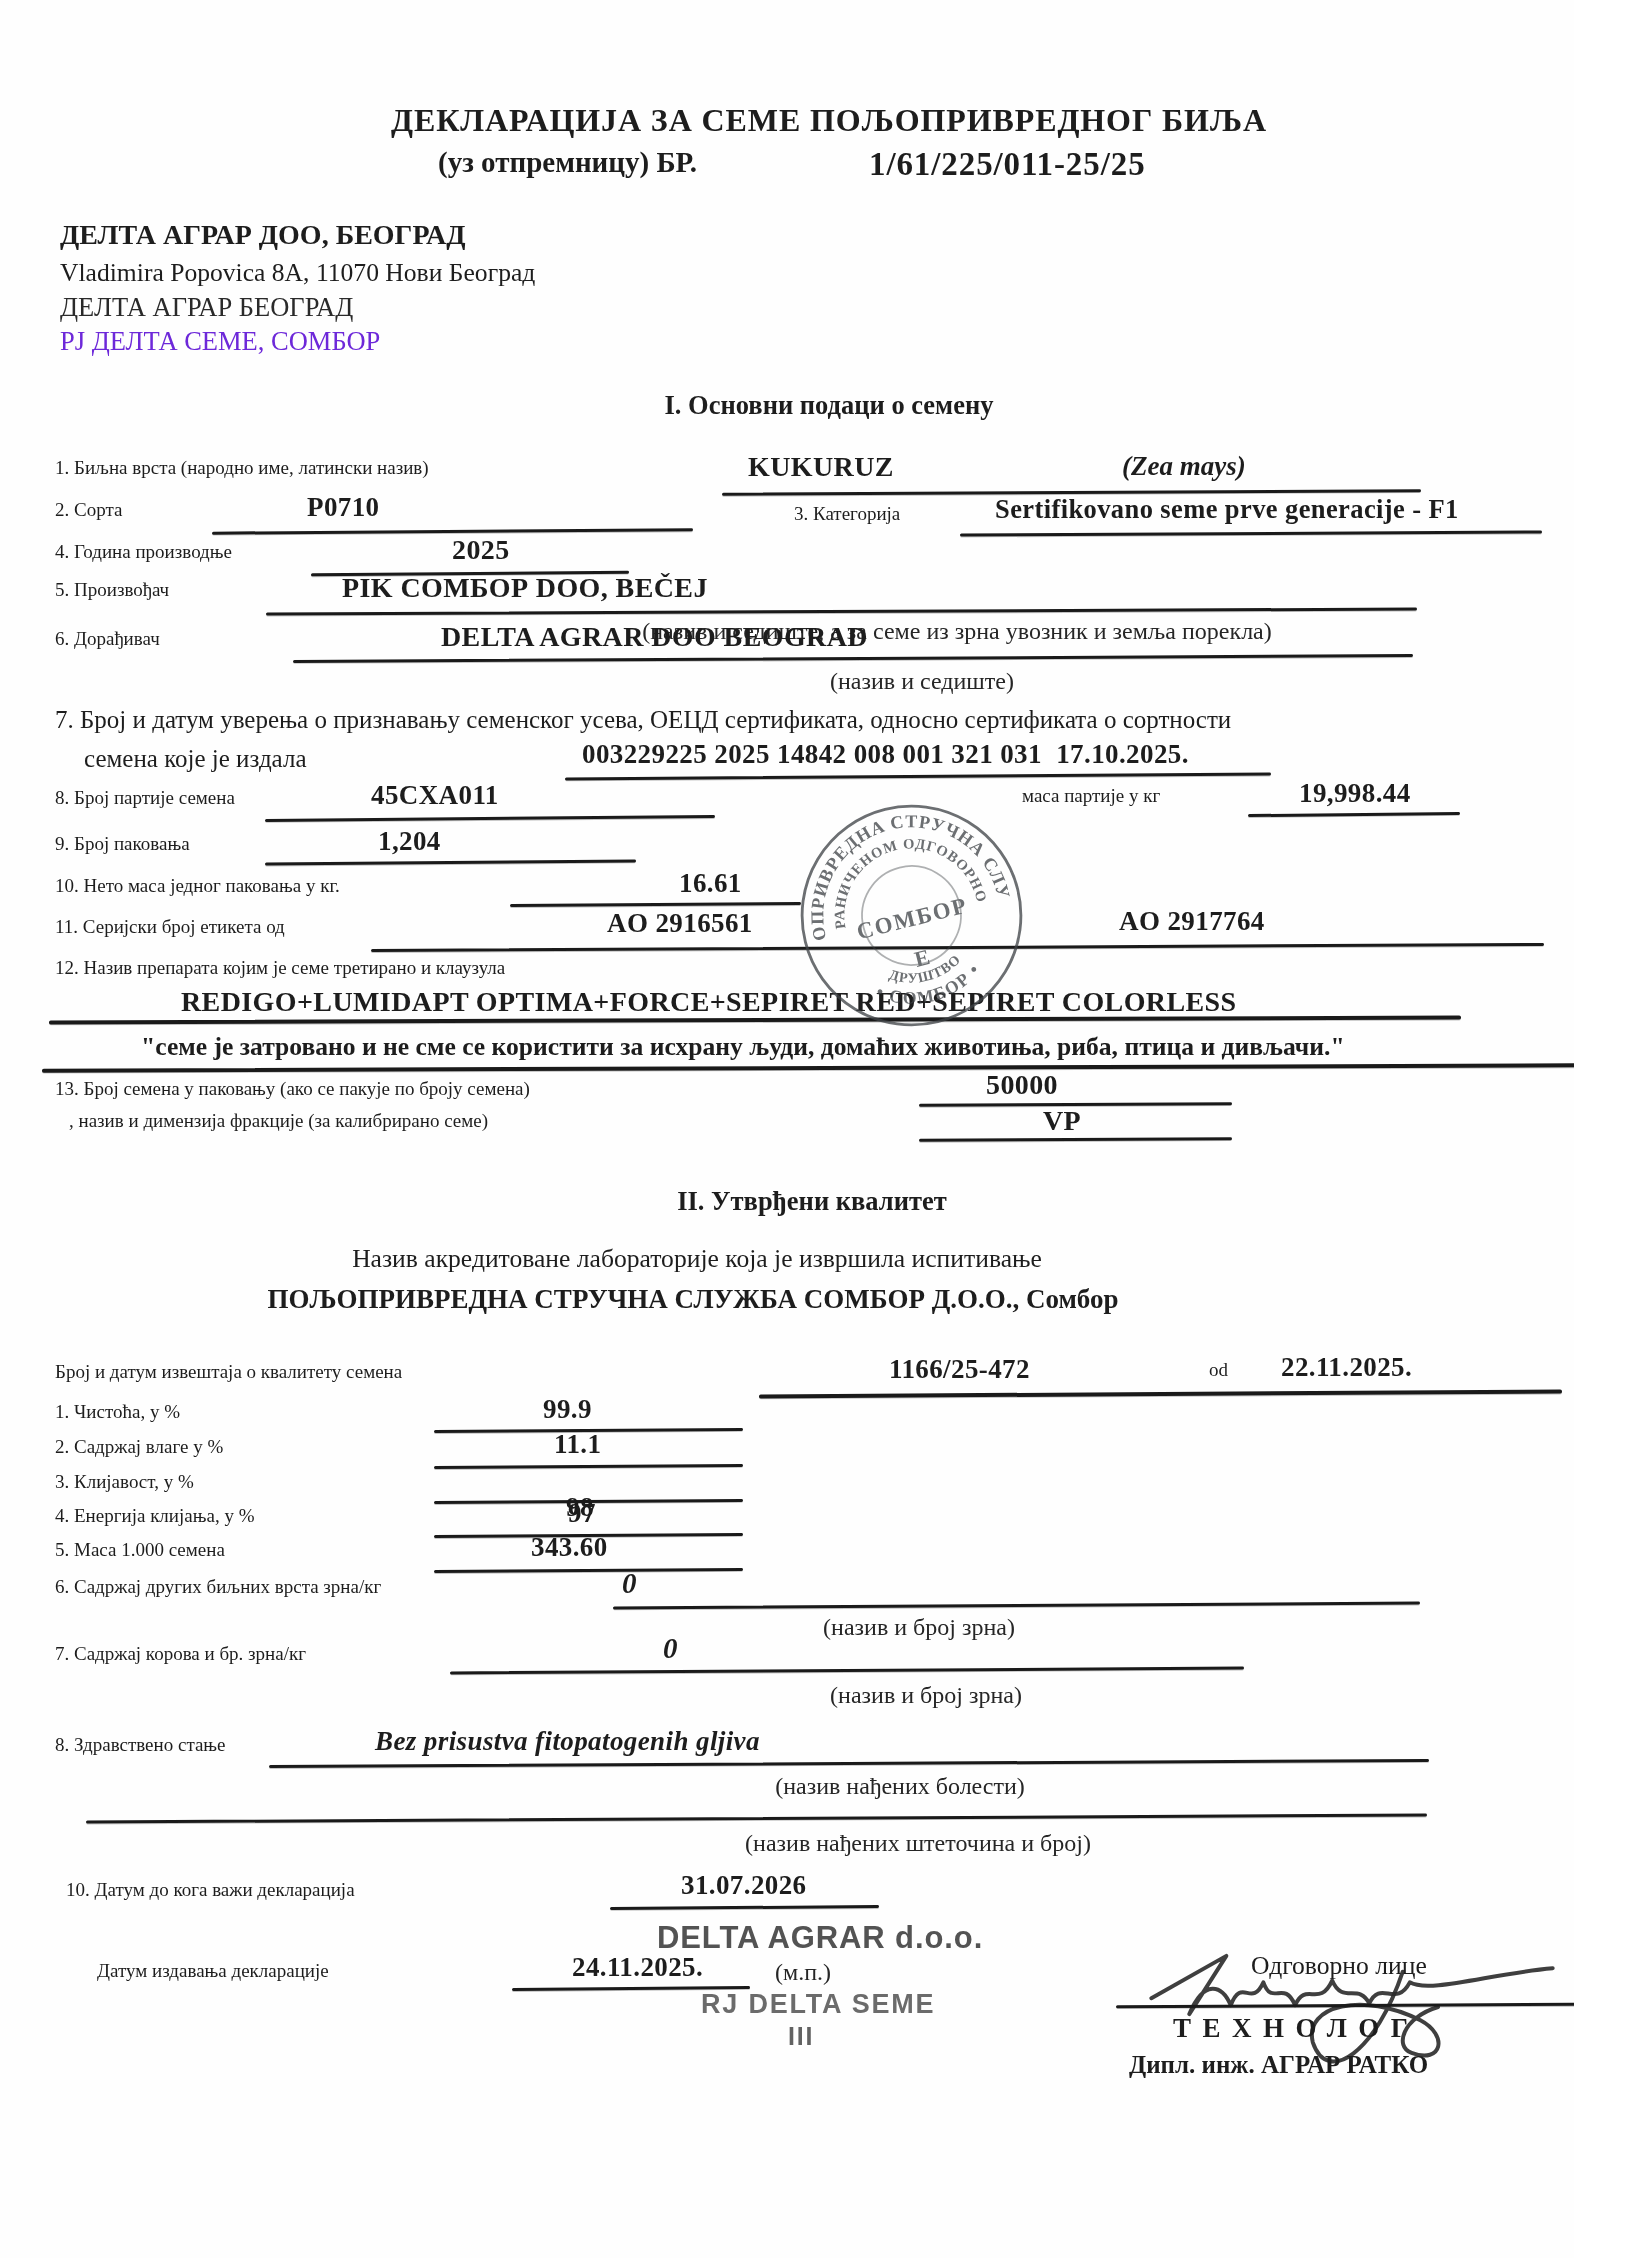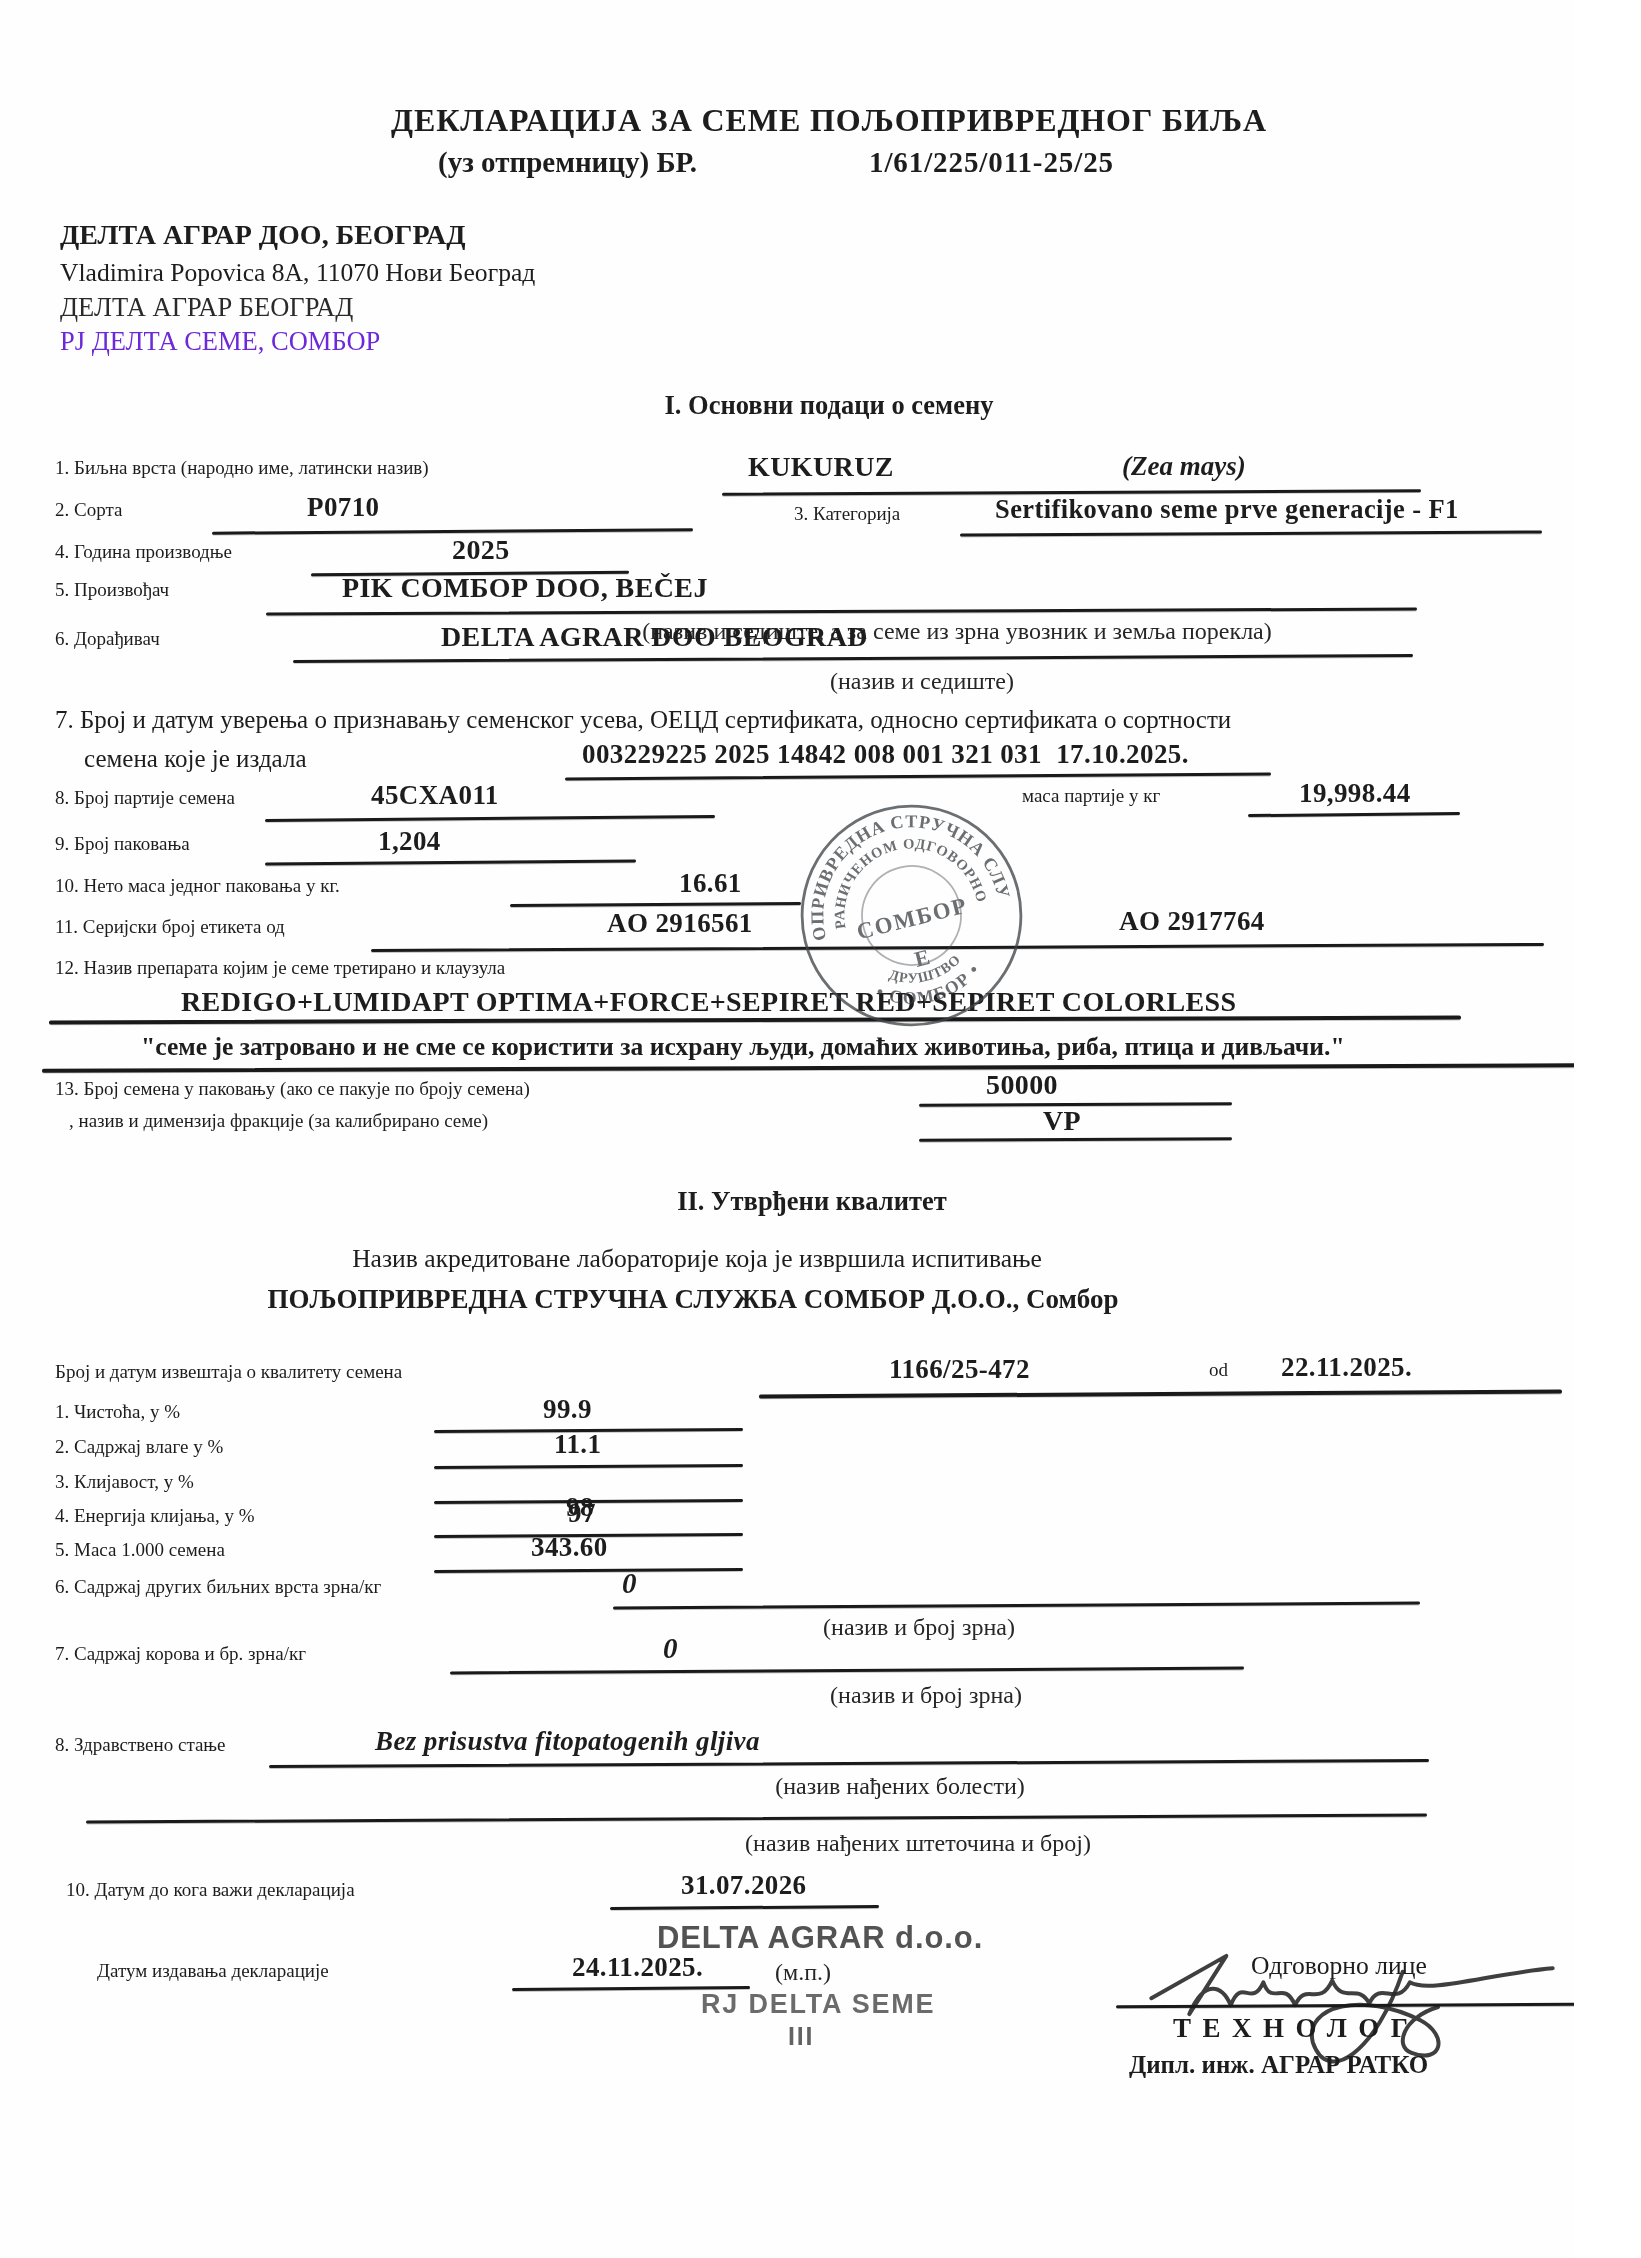--- a/index.html
+++ b/index.html
@@ -16,21 +16,21 @@
   .rubber{font-family:"Liberation Sans","DejaVu Sans",sans-serif;color:#2e2e2e;opacity:.82;}
   svg text{font-family:"Liberation Serif","DejaVu Serif",serif;}
 </style>
 </head>
 <body>
 
 <div class="page">
 
   <div class="abs ctr b" style="left:829px;top:102px;font-size:32px;letter-spacing:0.9px;">ДЕКЛАРАЦИЈА ЗА СЕМЕ ПОЉОПРИВРЕДНОГ БИЉА</div>
   <div class="abs b" style="left:438px;top:146px;font-size:29px;">(уз отпремницу) БР.</div>
-  <div class="abs b" style="left:869px;top:146px;font-size:29px;letter-spacing:0.9px;">1/61/225/011-25/25</div>
+  <div class="abs b" style="left:869px;top:146px;font-size:33px;letter-spacing:0.9px;">1/61/225/011-25/25</div>
 
   <div class="abs b" style="left:60px;top:219px;font-size:28px;">ДЕЛТА АГРАР ДОО, БЕОГРАД</div>
   <div class="abs" style="left:60px;top:258px;font-size:25.6px;">Vladimira Popovica 8A, 11070 Нови Београд</div>
   <div class="abs" style="left:60px;top:292px;font-size:26.5px;color:#2a2a2a;">ДЕЛТА АГРАР БЕОГРАД</div>
   <div class="abs" style="left:60px;top:326px;font-size:26.5px;color:#6d28d9;">РЈ ДЕЛТА СЕМЕ, СОМБОР</div>
 
   <div class="abs ctr b" style="left:829px;top:390px;font-size:26.5px;">I. Основни подаци о семену</div>
 
   <div class="abs lbl" style="left:55px;top:457px;">1. Биљна врста (народно име, латински назив)</div>
   <div class="abs val" style="left:748px;top:451px;font-size:28px;">KUKURUZ</div>

